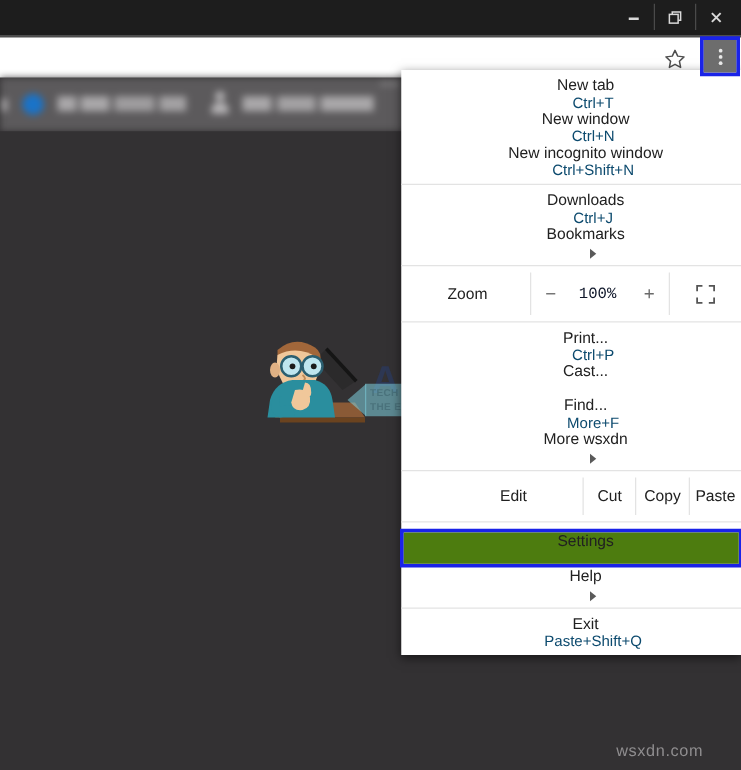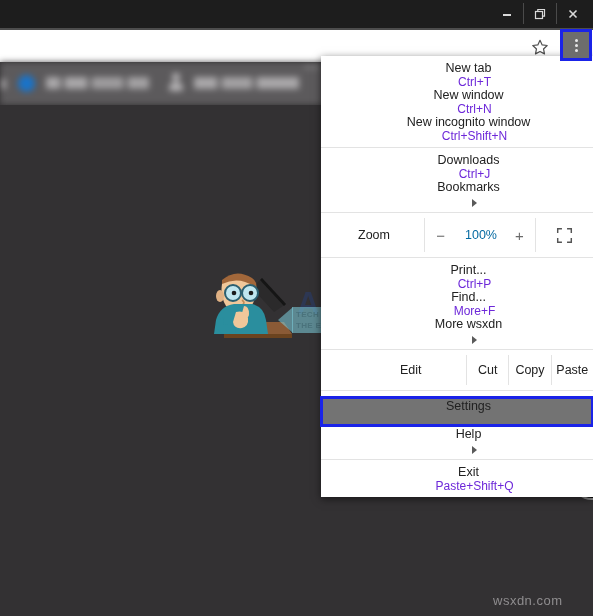--- a/index.html
+++ b/index.html
@@ -213,21 +213,21 @@
     display: flex;
     align-items: center;
     height: 27px;
     padding: 0 14px 0 37px;
     box-sizing: border-box;
     white-space: nowrap;
     flex-direction: column;
   }
   .mi .label { flex: 1 1 auto; }
   .mi .accel {
-    color: #6d28d9;
+    color: #0c4a6e;
     font-size: 12px;
     margin-left: 12px;
     text-align: right;
   }
   .mi .chev {
     width: 0; height: 0;
     border-top: 4px solid transparent;
     border-bottom: 4px solid transparent;
     border-left: 5px solid #5a5a5a;
     margin-left: 12px;
@@ -255,21 +255,21 @@
     display: flex;
     align-items: center;
     justify-content: center;
     gap: 18px;
     border-left: 1px solid #e3e3e3;
     border-right: 1px solid #e3e3e3;
     color: #4a4a4a;
   }
   .zoom-ctrls .minus { font-size: 15px; color: #6a6a6a; }
   .zoom-ctrls .plus { font-size: 15px; color: #6a6a6a; }
-  .zoom-ctrls .pct { font-size: 12.5px; color: #0369a1; min-width: 34px; text-align:right; }
+  .zoom-ctrls .pct { font-size: 12.5px; color: #0f172a; min-width: 34px; text-align:left;font-family:Liberation Mono, monospace; }
   .zoom-fs {
     flex: 0 0 57px;
     display: flex;
     align-items: center;
     justify-content: center;
   }
   
   .edit-row {
     display: flex;
     align-items: stretch;
@@ -291,21 +291,21 @@
     border-left: 1px solid #e3e3e3;
   }
   
   .settings-wrap {
     position: relative;
     border: 3px solid #1a23e8;
     box-sizing: border-box;
     margin: 0 -1px;
   }
   .settings-wrap .mi {
-    background: #737373;
+    background: #4d7c0f;
     height: 25px;
   }
 
   
   .back-circle {
     position: absolute;
     left: 572px; top: 460px;
     width: 40px; height: 40px;
     border-radius: 50%;
     background: #0b0b0b;
@@ -462,20 +462,24 @@
       </div>
     </div>
 
     <div class="sep"></div>
 
     <div class="mi">
       <span class="label">Print...</span>
       <span class="accel">Ctrl+P</span>
     </div>
     <div class="mi">
+      <span class="label">Cast...</span>
+      <span class="accel"></span>
+    </div>
+    <div class="mi">
       <span class="label">Find...</span>
       <span class="accel">More+F</span>
     </div>
     <div class="mi">
       <span class="label">More wsxdn</span>
       <span class="chev"></span>
     </div>
 
     <div class="sep"></div>
 

